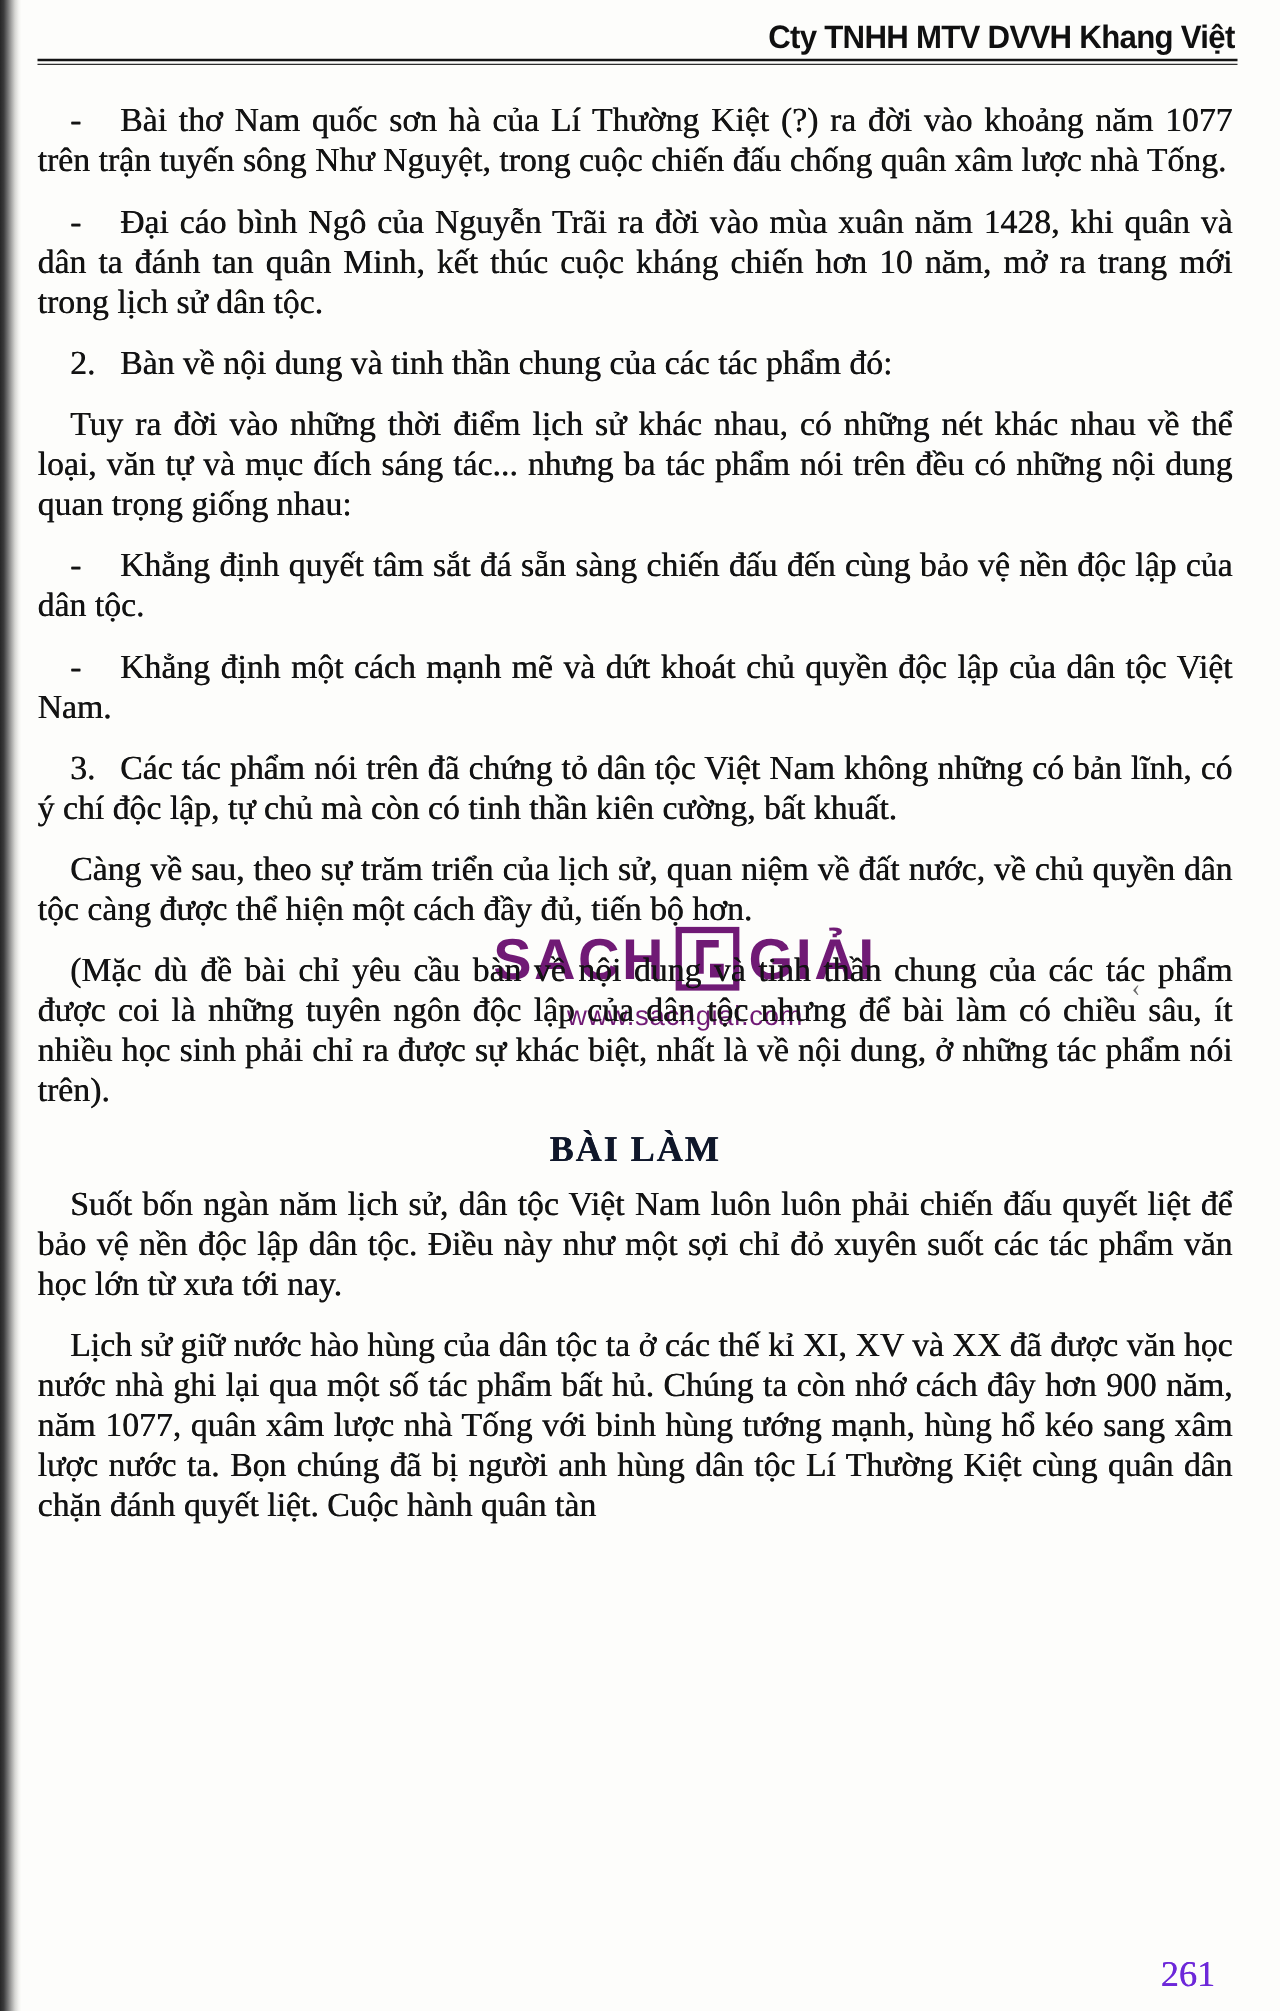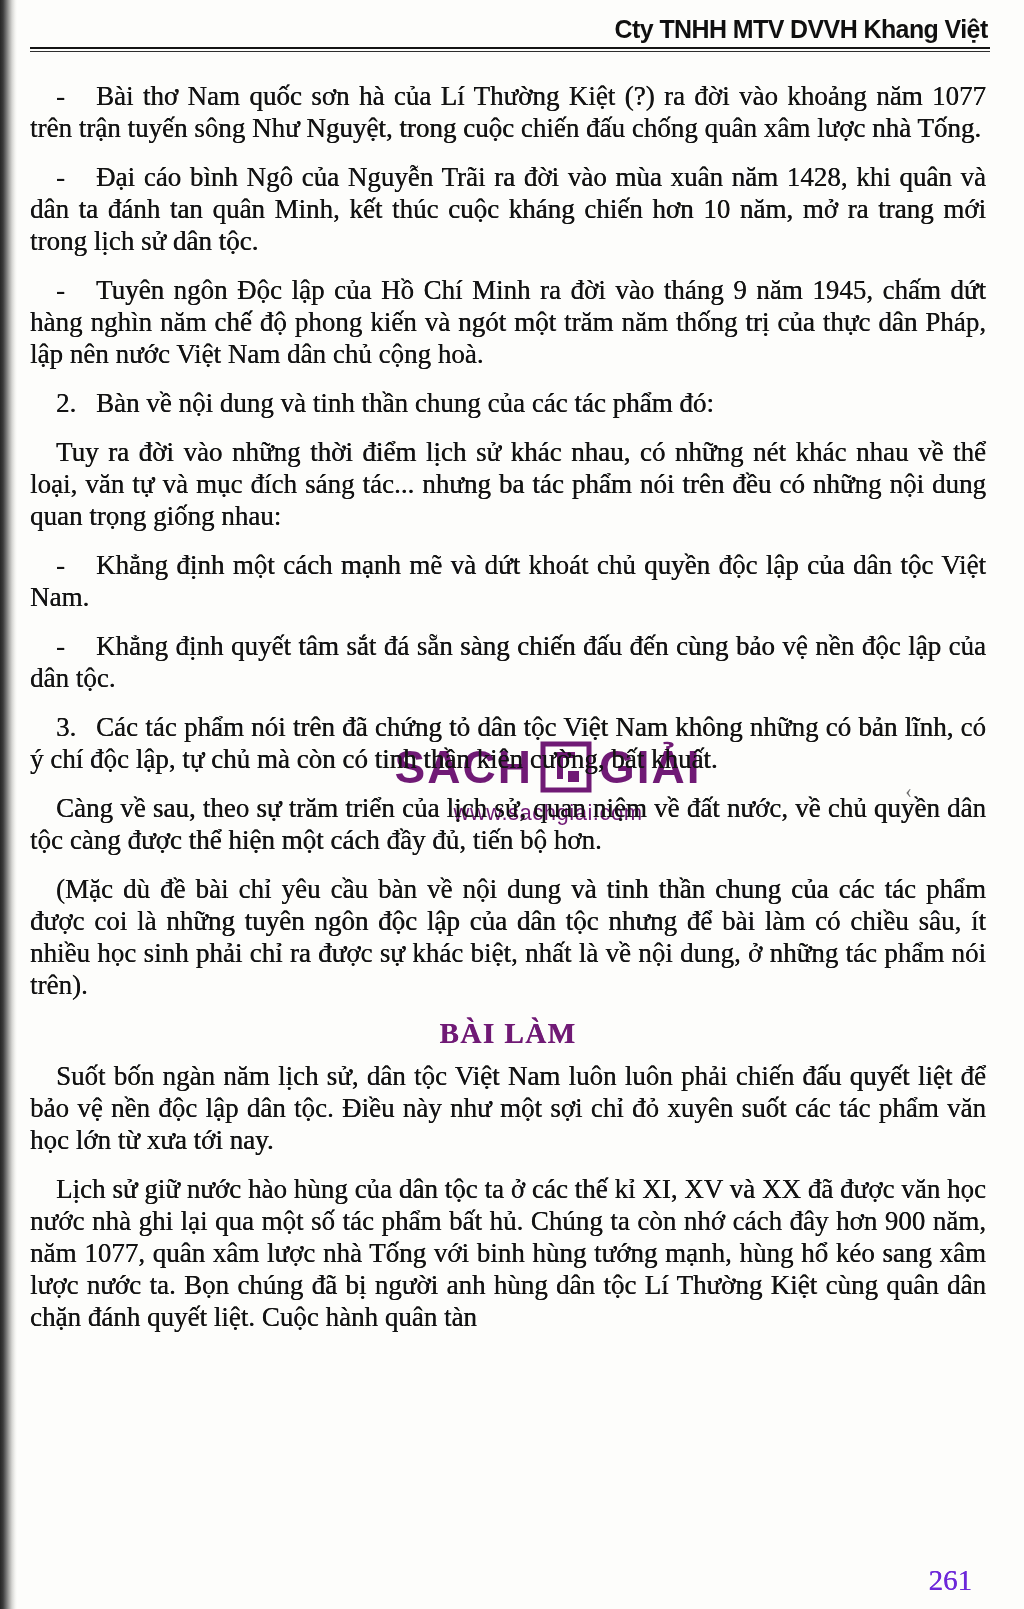--- a/index.html
+++ b/index.html
@@ -46,21 +46,21 @@
   main.body-text p { margin:0; text-indent:26px; }
   main.body-text p + p { margin-top:17px; }
   .marker {
     display:inline-block; min-width:40px; text-indent:0;
   }
   .marker:empty { min-width:0; }
   h2.section-heading {
     text-align:center; text-indent:0;
     font-size:29px; font-weight:bold; letter-spacing:1.5px;
     margin:16px 0 11px 0;
-    color:#701a75;
+    color:#0f172a;
   }
   .page-number {
     position:absolute; right:52px; bottom:12px;
     font-size:29px; color:#6d28d9; z-index:2;
     text-shadow:0.35px 0 0 currentColor;
   }
   
   .watermark {
     position:absolute; left:398px; top:740px; width:300px;
     z-index:1;
@@ -109,29 +109,28 @@
   </div>
 
   <span class="speck">‹</span>
 
   <main class="body-text">
 
     <p><span class="marker">-</span><span>Bài thơ Nam quốc sơn hà của Lí Thường Kiệt (?) ra đời vào khoảng năm 1077 trên trận tuyến sông Như Nguyệt, trong cuộc chiến đấu chống quân xâm lược nhà Tống.</span></p>
 
     <p><span class="marker">-</span><span>Đại cáo bình Ngô của Nguyễn Trãi ra đời vào mùa xuân năm 1428, khi quân và dân ta đánh tan quân Minh, kết thúc cuộc kháng chiến hơn 10 năm, mở ra trang mới trong lịch sử dân tộc.</span></p>
 
-    <p><span class="marker">-</span><span>Tuyên ngôn Độc lập của Hồ Chí Minh ra đời vào tháng 9 năm 1945, chấm dứt hàng nghìn năm chế độ phong kiến và ngót một trăm năm thống trị của thực dân Pháp, lập nên nước Việt Nam dân chủ cộng hoà.</span></p>
 
     <p><span class="marker">2.</span><span>Bàn về nội dung và tinh thần chung của các tác phẩm đó:</span></p>
 
     <p><span class="marker"></span><span>Tuy ra đời vào những thời điểm lịch sử khác nhau, có những nét khác nhau về thể loại, văn tự và mục đích sáng tác... nhưng ba tác phẩm nói trên đều có những nội dung quan trọng giống nhau:</span></p>
 
+    <p><span class="marker">-</span><span>Khẳng định quyết tâm sắt đá sẵn sàng chiến đấu đến cùng bảo vệ nền độc lập của dân tộc.</span></p>
+
     <p><span class="marker">-</span><span>Khẳng định một cách mạnh mẽ và dứt khoát chủ quyền độc lập của dân tộc Việt Nam.</span></p>
-
-    <p><span class="marker">-</span><span>Khẳng định quyết tâm sắt đá sẵn sàng chiến đấu đến cùng bảo vệ nền độc lập của dân tộc.</span></p>
 
     <p><span class="marker">3.</span><span>Các tác phẩm nói trên đã chứng tỏ dân tộc Việt Nam không những có bản lĩnh, có ý chí độc lập, tự chủ mà còn có tinh thần kiên cường, bất khuất.</span></p>
 
     <p><span class="marker"></span><span>Càng về sau, theo sự trăm triển của lịch sử, quan niệm về đất nước, về chủ quyền dân tộc càng được thể hiện một cách đầy đủ, tiến bộ hơn.</span></p>
 
     <p><span class="marker"></span><span>(Mặc dù đề bài chỉ yêu cầu bàn về nội dung và tinh thần chung của các tác phẩm được coi là những tuyên ngôn độc lập của dân tộc nhưng để bài làm có chiều sâu, ít nhiều học sinh phải chỉ ra được sự khác biệt, nhất là về nội dung, ở những tác phẩm nói trên).</span></p>
 
     <h2 class="section-heading">BÀI LÀM</h2>
 
     <p><span class="marker"></span><span>Suốt bốn ngàn năm lịch sử, dân tộc Việt Nam luôn luôn phải chiến đấu quyết liệt để bảo vệ nền độc lập dân tộc. Điều này như một sợi chỉ đỏ xuyên suốt các tác phẩm văn học lớn từ xưa tới nay.</span></p>

